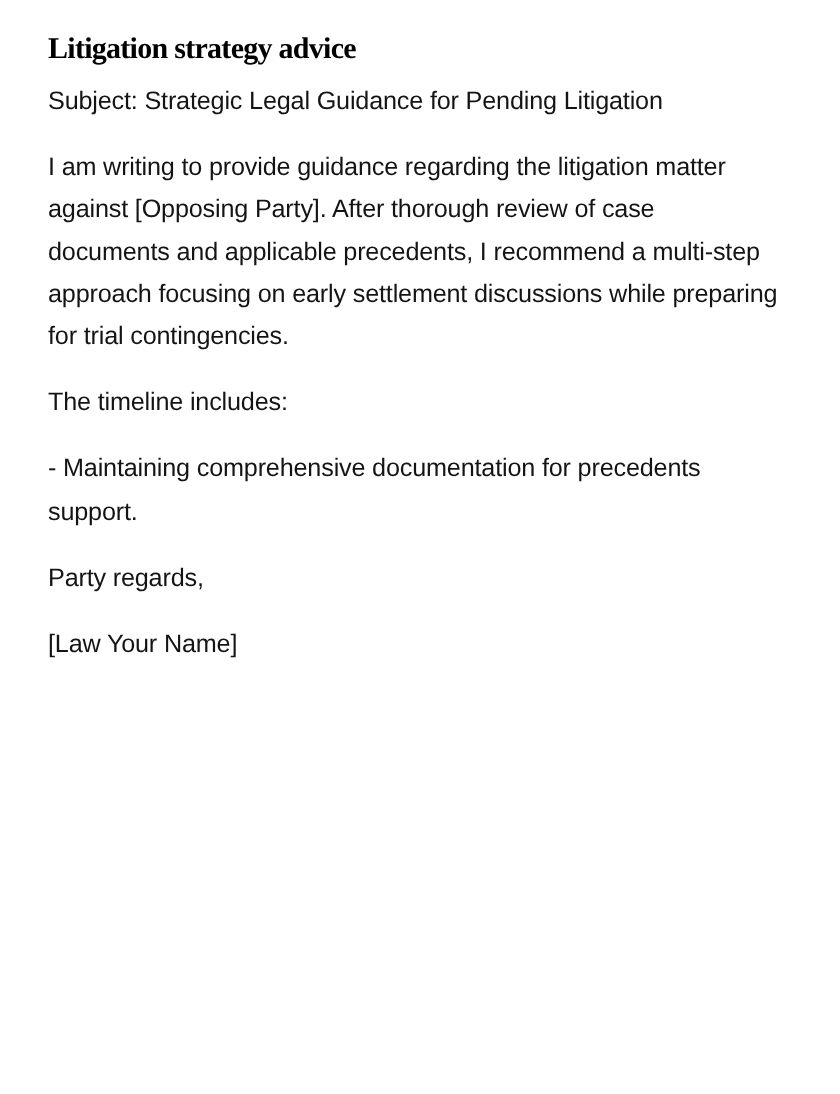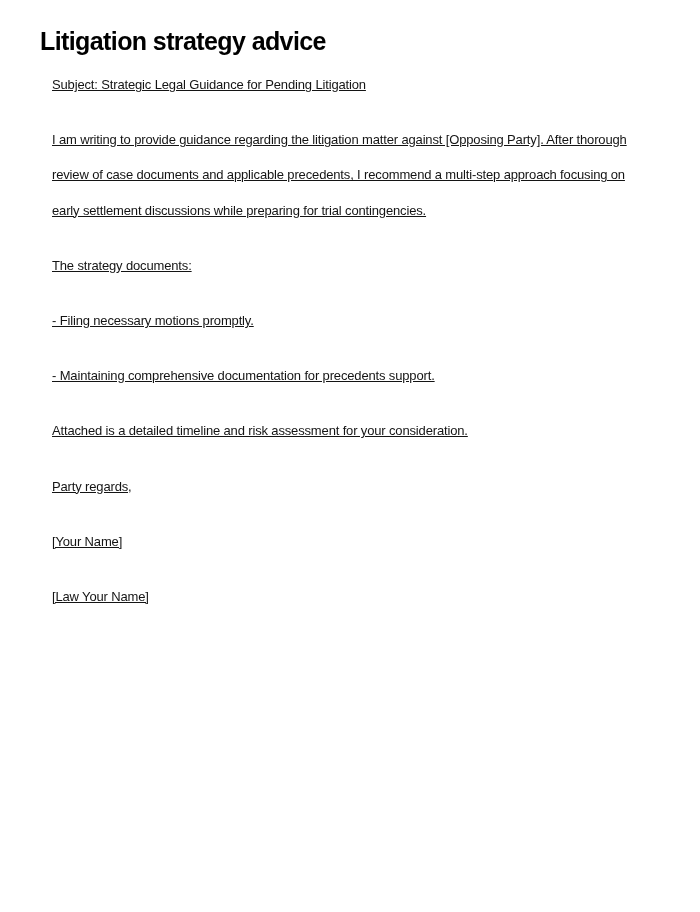--- a/index.html
+++ b/index.html
@@ -15,44 +15,40 @@
       font-family: "Liberation Sans", "DejaVu Sans", sans-serif;
       color: #111111;
     }
     .doc {
       position: absolute;
       left: 40px;
       top: 24px;
       width: 610px;
     }
     .title {
-      font-family: Liberation Sans, sans-serif;
+      font-family: Liberation Serif, serif;
       font-weight: bold;
       font-size: 25px;
       line-height: 34px;
       margin: 0 0 9px 0;
       letter-spacing: -0.6px;
       color: #000000;
     }
     .para {
-      font-size: 13px;
+      font-size: 21px;
       line-height: 35.2px;
-      margin: 0 0 20px 12px;
+      margin: 0 0 20px 0;
       letter-spacing: -0.15px;
       color: #141414;
-      text-decoration: underline;
     }
   </style>
 </head>
 <body>
 
 <div class="doc">
   <h1 class="title">Litigation strategy advice</h1>
   <p class="para">Subject: Strategic Legal Guidance for Pending Litigation</p>
   <p class="para">I am writing to provide guidance regarding the litigation matter against [Opposing Party]. After thorough review of case documents and applicable precedents, I recommend a multi-step approach focusing on early settlement discussions while preparing for trial contingencies.</p>
-  <p class="para">The strategy documents:</p>
-  <p class="para">- Filing necessary motions promptly.</p>
+  <p class="para">The timeline includes:</p>
   <p class="para">- Maintaining comprehensive documentation for precedents support.</p>
-  <p class="para">Attached is a detailed timeline and risk assessment for your consideration.</p>
   <p class="para">Party regards,</p>
-  <p class="para">[Your Name]</p>
   <p class="para">[Law Your Name]</p>
 </div>
 
 </body></html>

